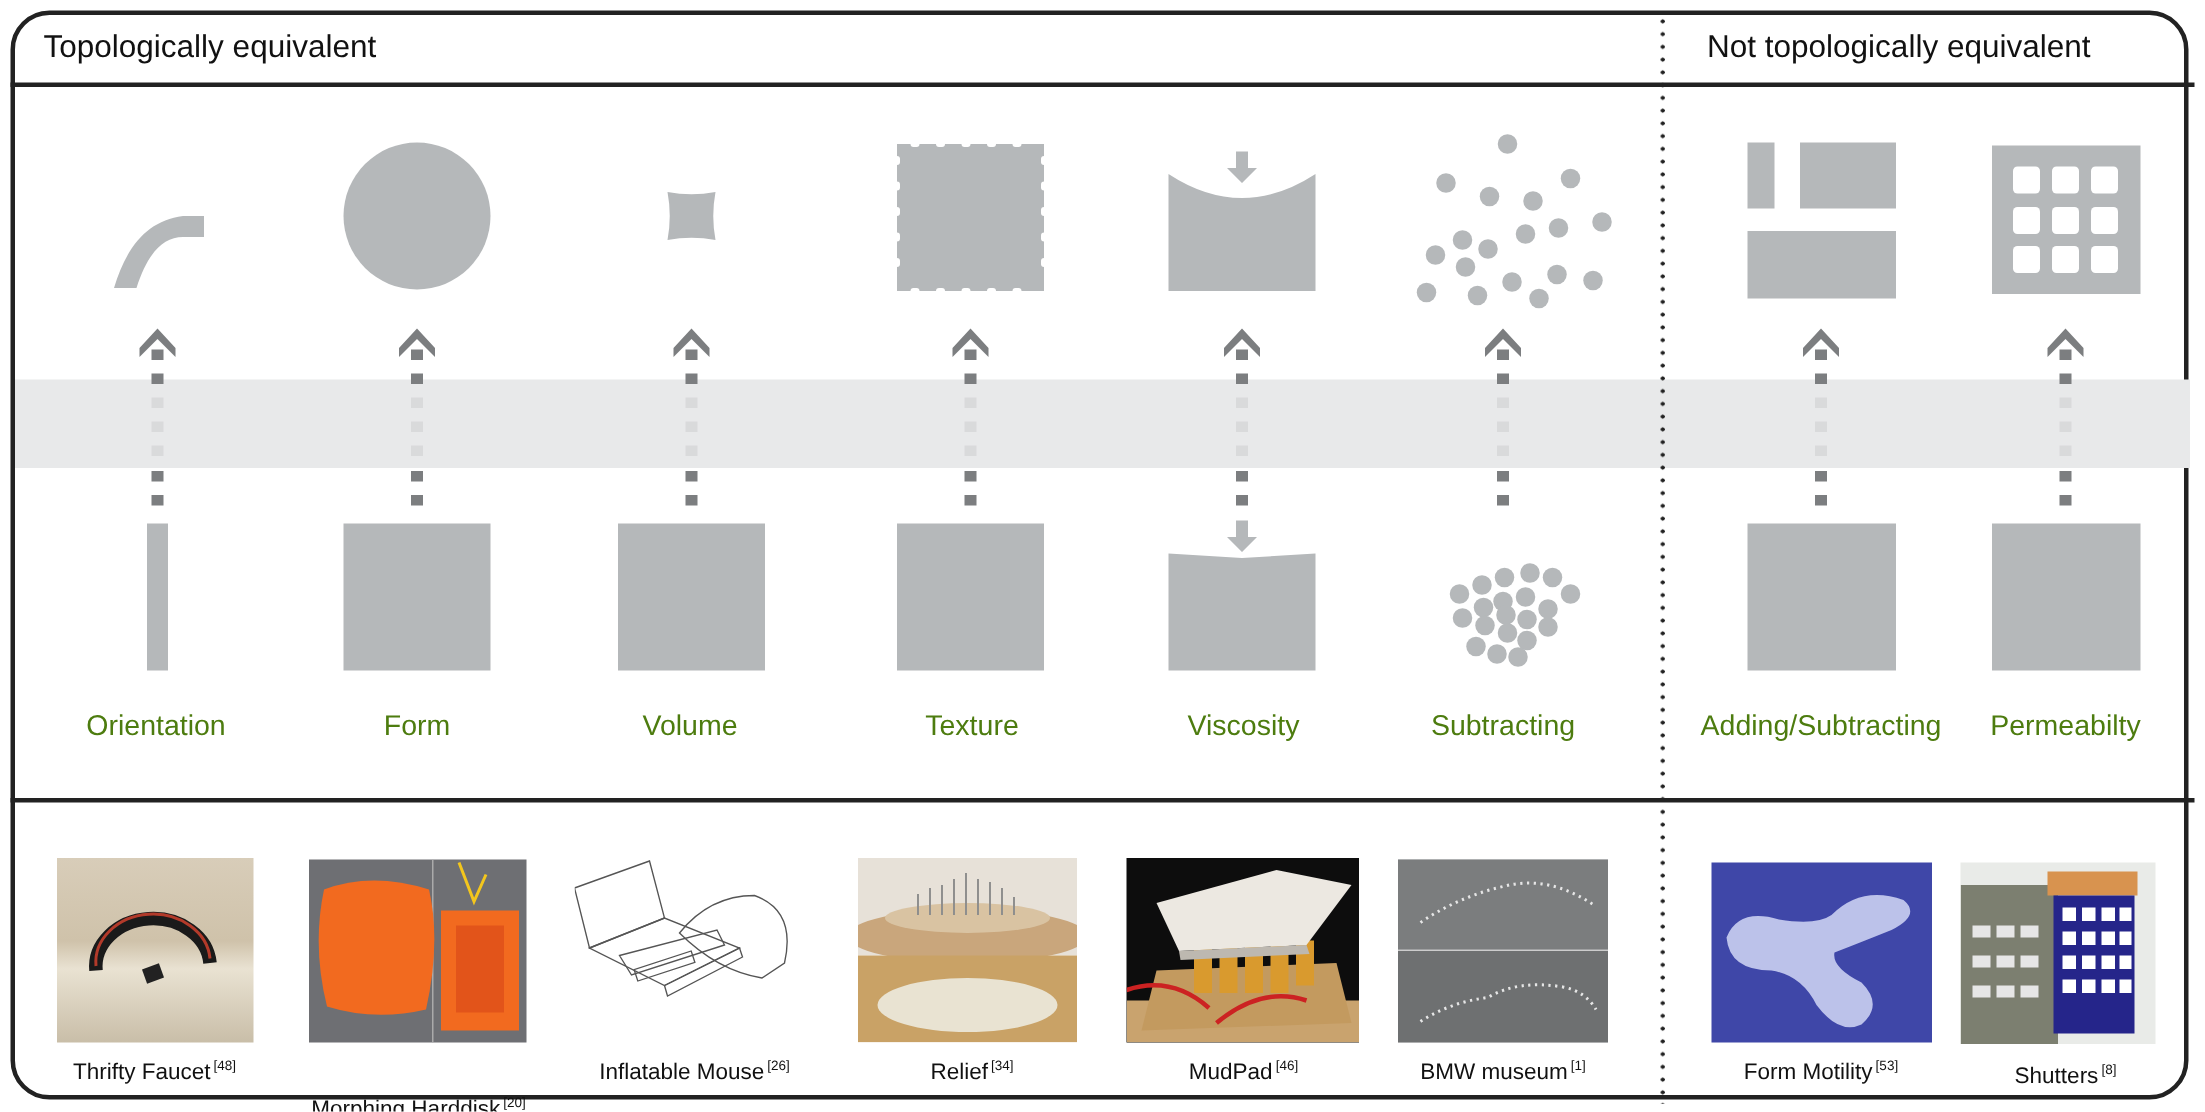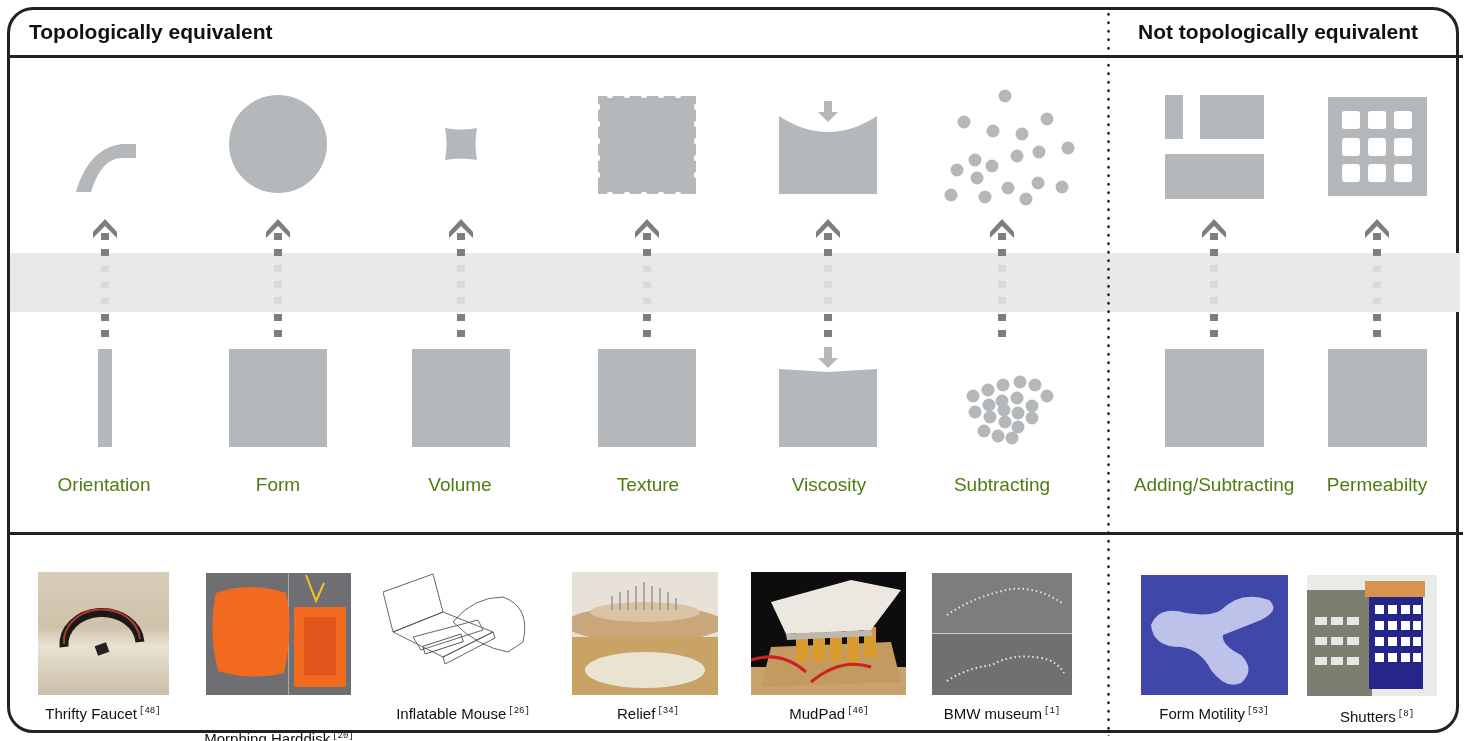--- a/index.html
+++ b/index.html
@@ -5,27 +5,27 @@
   html, body { margin: 0; padding: 0; background: #ffffff; }
   body { width: 1470px; height: 741px; position: relative; overflow: hidden;
          font-family: "Liberation Sans", sans-serif; color: #111; }
   .frame { position: absolute; left: 7px; top: 7px; width: 1452px; height: 726px;
            border: 3px solid #222; border-radius: 26px; box-sizing: border-box; }
   .hline { position: absolute; left: 7px; width: 1456px; height: 3px; background: #222; }
   .vdots { position: absolute; left: 1107px; top: 10px; width: 3px; height: 726px;
            background-image: radial-gradient(circle, #222 1.2px, transparent 1.5px);
            background-size: 3px 8.5px; background-repeat: repeat-y; }
   .band { position: absolute; left: 10px; top: 253px; width: 1450px; height: 59px; background: #e8e9ea; }
-  .header-title { position: absolute; top: 20px; font-size: 21px; font-weight: bold; color: #111; }
+  .header-title { position: absolute; top: 20px; font-size: 21px; font-weight: normal; color: #111; }
   .shape-svg { position: absolute; left: 0; top: 0; }
   .label { position: absolute; top: 474px; font-size: 19px; transform: translateX(-50%);
            white-space: nowrap; color: #4d7c0f; }
   .photo { position: absolute; overflow: hidden; }
   .caption { position: absolute; font-size: 15px; white-space: nowrap; transform: translateX(-50%); color: #111; }
-  .caption sup { font-size: 9px; vertical-align: 6px; margin-left: 2px; font-family: Liberation Mono, monospace; }
+  .caption sup { font-size: 9px; vertical-align: 6px; margin-left: 2px; }
 </style>
 </head>
 <body>
 
 <div class="frame"></div>
 <div class="hline" style="top:55px"></div>
 <div class="hline" style="top:532px"></div>
 <div class="band"></div>
 <div class="vdots"></div>
 

